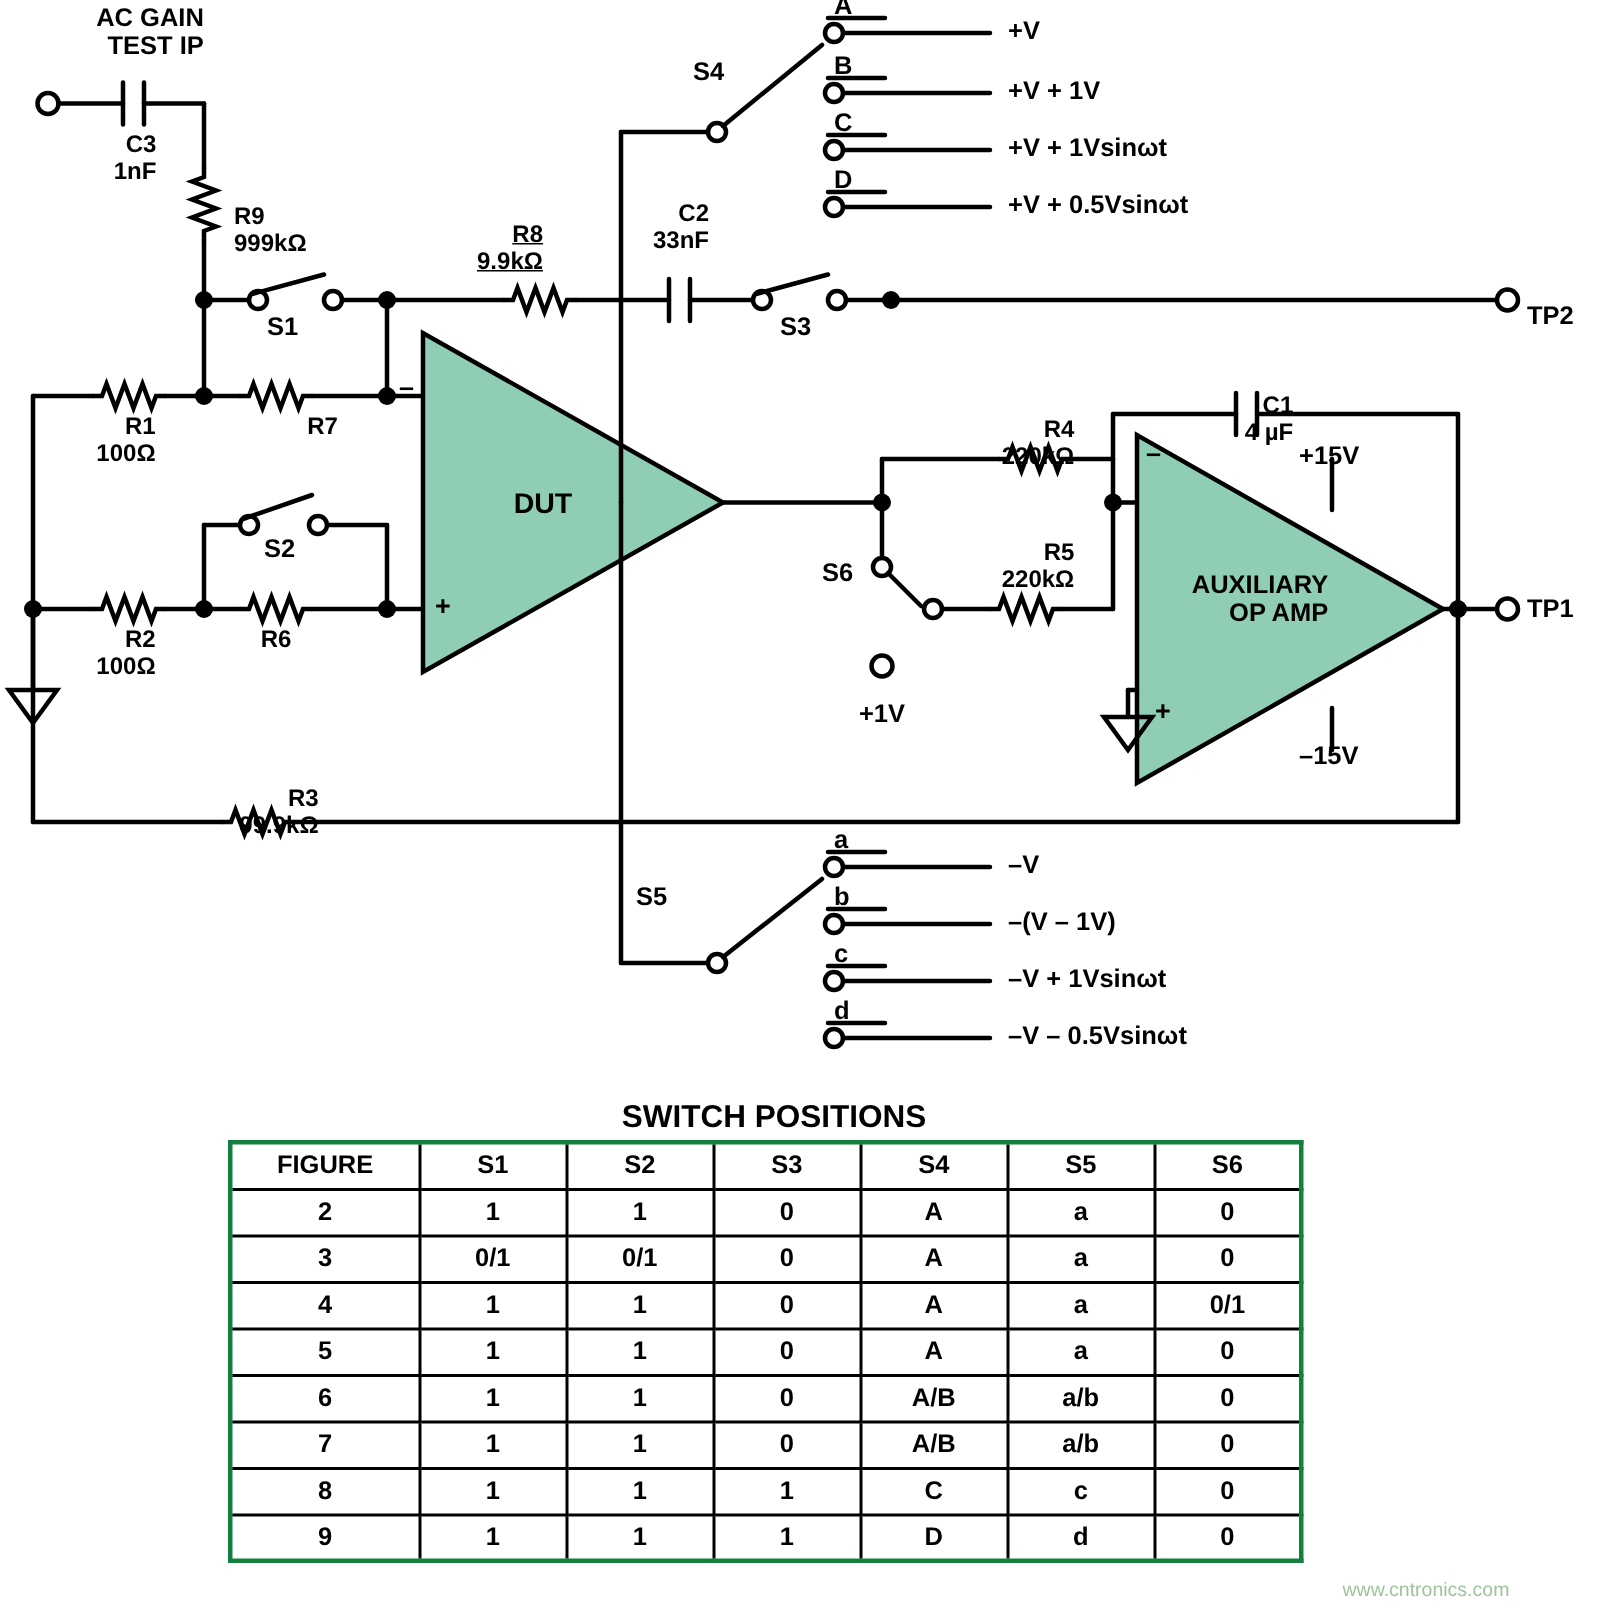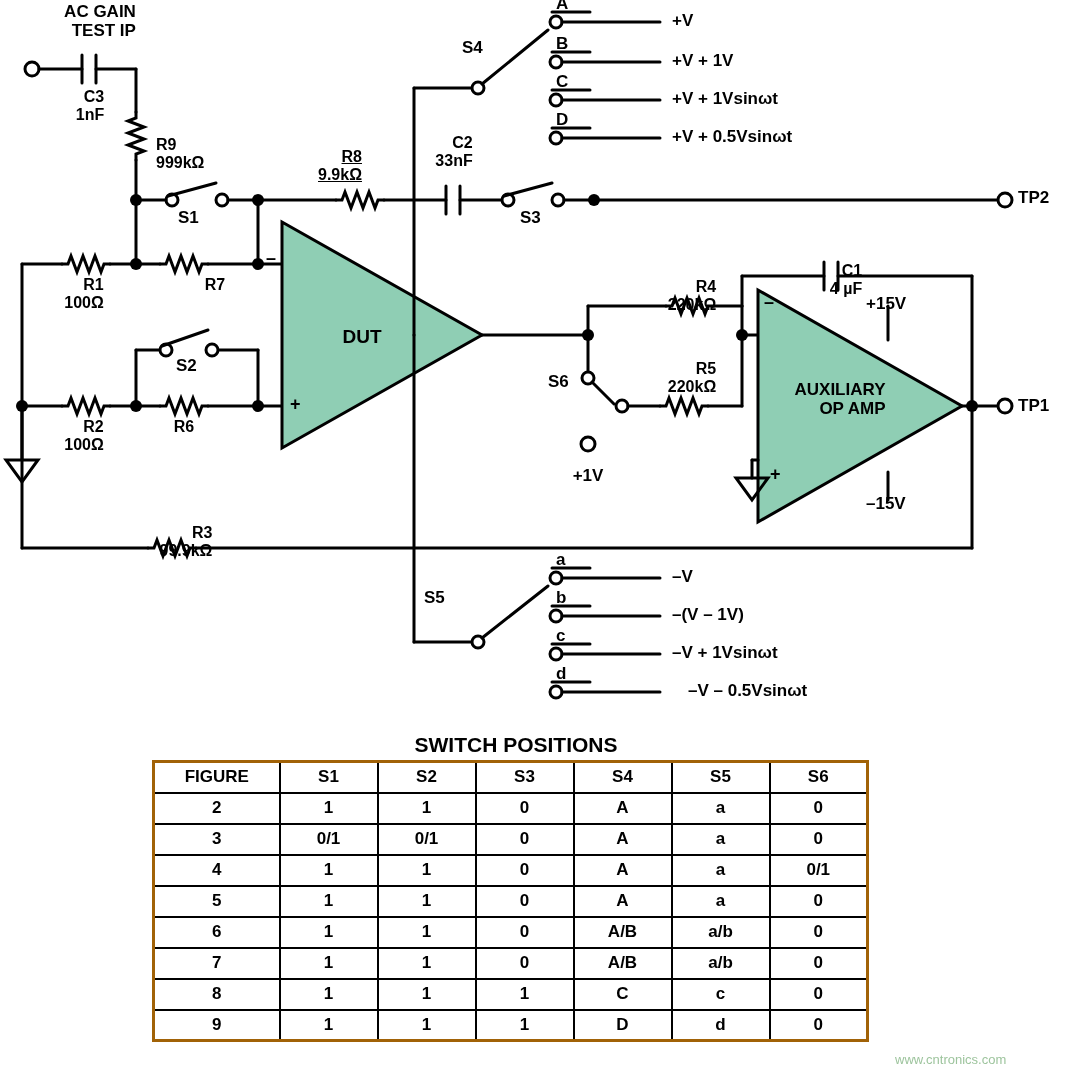--- a/index.html
+++ b/index.html
@@ -26,21 +26,21 @@
   #sw-table td,#sw-table th{
     border:2px solid #000;
     font-size:17px;font-weight:bold;
     text-align:center;
     padding:0;
     height:31px;
     box-sizing:border-box;
   }
   #sw-table th:first-child,#sw-table td:first-child{width:126px;}
   #sw-table th,#sw-table td{width:98px;}
-  #sw-table{border:3px solid #a16207;}
+  #sw-table{border:3px solid #15803d;}
   #watermark{position:absolute;left:895px;top:1052px;font-size:13px;color:#9dc49d;font-weight:normal;}
 </style>
 </head>
 <body>
 
 <svg id="canvas" viewBox="0 0 1072 1082">
   <defs>
     <g id="res-h">
       <path d="M0,0 L6,0 L9,-8 L15,8 L21,-8 L27,8 L33,-8 L39,8 L42,0 L48,0" fill="none" stroke="#000" stroke-width="3"></path>
     </g>
@@ -249,21 +249,21 @@
 
 <div class="lbl c f19" style="left:362px;top:326px;">DUT</div>
 <div class="lbl c f17" style="left:840px;top:380px;">AUXILIARY
 OP AMP</div>
 
 <div class="lbl l f18" style="left:266px;top:248px;">–</div>
 <div class="lbl l f18" style="left:290px;top:394px;">+</div>
 <div class="lbl l f18" style="left:764px;top:292px;">–</div>
 <div class="lbl l f18" style="left:770px;top:464px;">+</div>
 
-<div class="lbl l f17" style="left:1018px;top:188px;">TP2</div>
+<div class="lbl l f17" style="left:1018px;top:201px;">TP2</div>
 <div class="lbl l f17" style="left:1018px;top:396px;">TP1</div>
 <div class="lbl l f17" style="left:866px;top:294px;">+15V</div>
 <div class="lbl l f17" style="left:866px;top:494px;">–15V</div>
 <div class="lbl c f17" style="left:588px;top:466px;">+1V</div>
 
 <div class="lbl l f17" style="left:556px;top:-6px;">A</div>
 <div class="lbl l f17" style="left:556px;top:34px;">B</div>
 <div class="lbl l f17" style="left:556px;top:72px;">C</div>
 <div class="lbl l f17" style="left:556px;top:110px;">D</div>
 
@@ -273,21 +273,21 @@
 <div class="lbl l f17" style="left:672px;top:127px;">+V + 0.5Vsinωt</div>
 
 <div class="lbl l f17" style="left:556px;top:550px;">a</div>
 <div class="lbl l f17" style="left:556px;top:588px;">b</div>
 <div class="lbl l f17" style="left:556px;top:626px;">c</div>
 <div class="lbl l f17" style="left:556px;top:664px;">d</div>
 
 <div class="lbl l f17" style="left:672px;top:567px;">–V</div>
 <div class="lbl l f17" style="left:672px;top:605px;">–(V – 1V)</div>
 <div class="lbl l f17" style="left:672px;top:643px;">–V + 1Vsinωt</div>
-<div class="lbl l f17" style="left:688px;top:681px;">–V – 0.5Vsinωt</div>
+<div class="lbl l f17" style="left:672px;top:681px;">–V – 0.5Vsinωt</div>
 
 <div id="sw-title">SWITCH POSITIONS</div>
 <table id="sw-table">
   <thead>
     <tr>
       <th>FIGURE</th>
       <th>S1</th>
       <th>S2</th>
       <th>S3</th>
       <th>S4</th>

